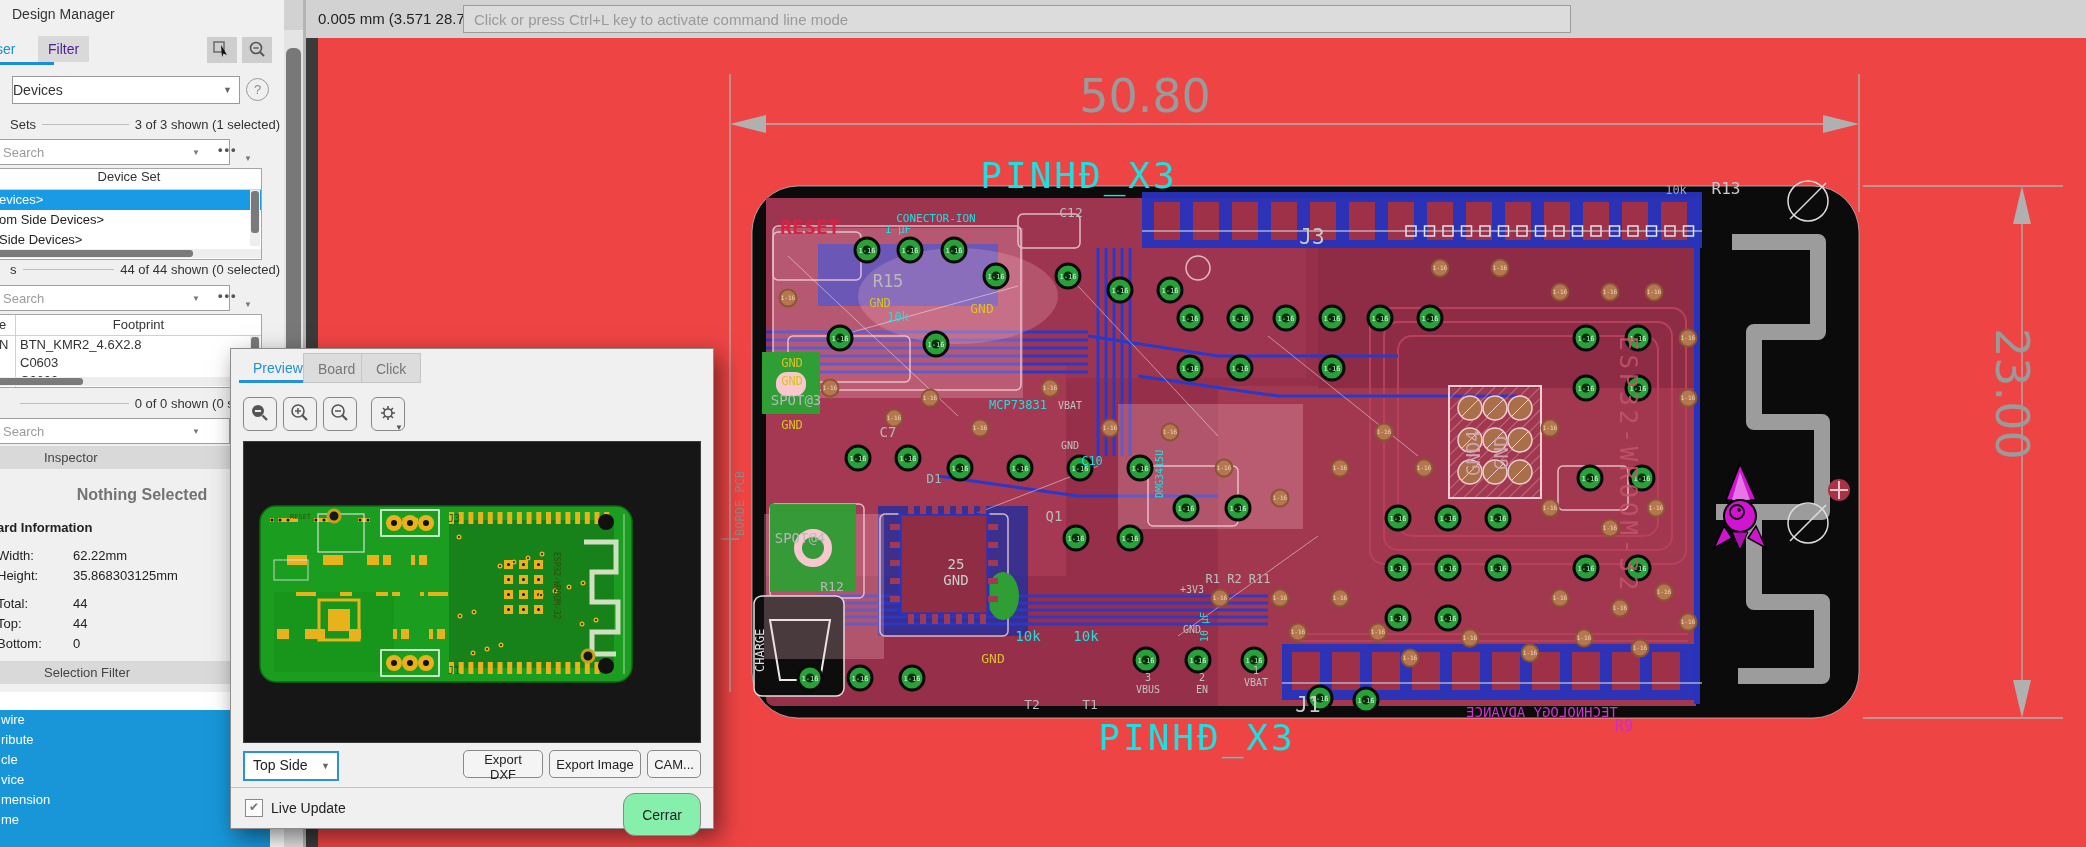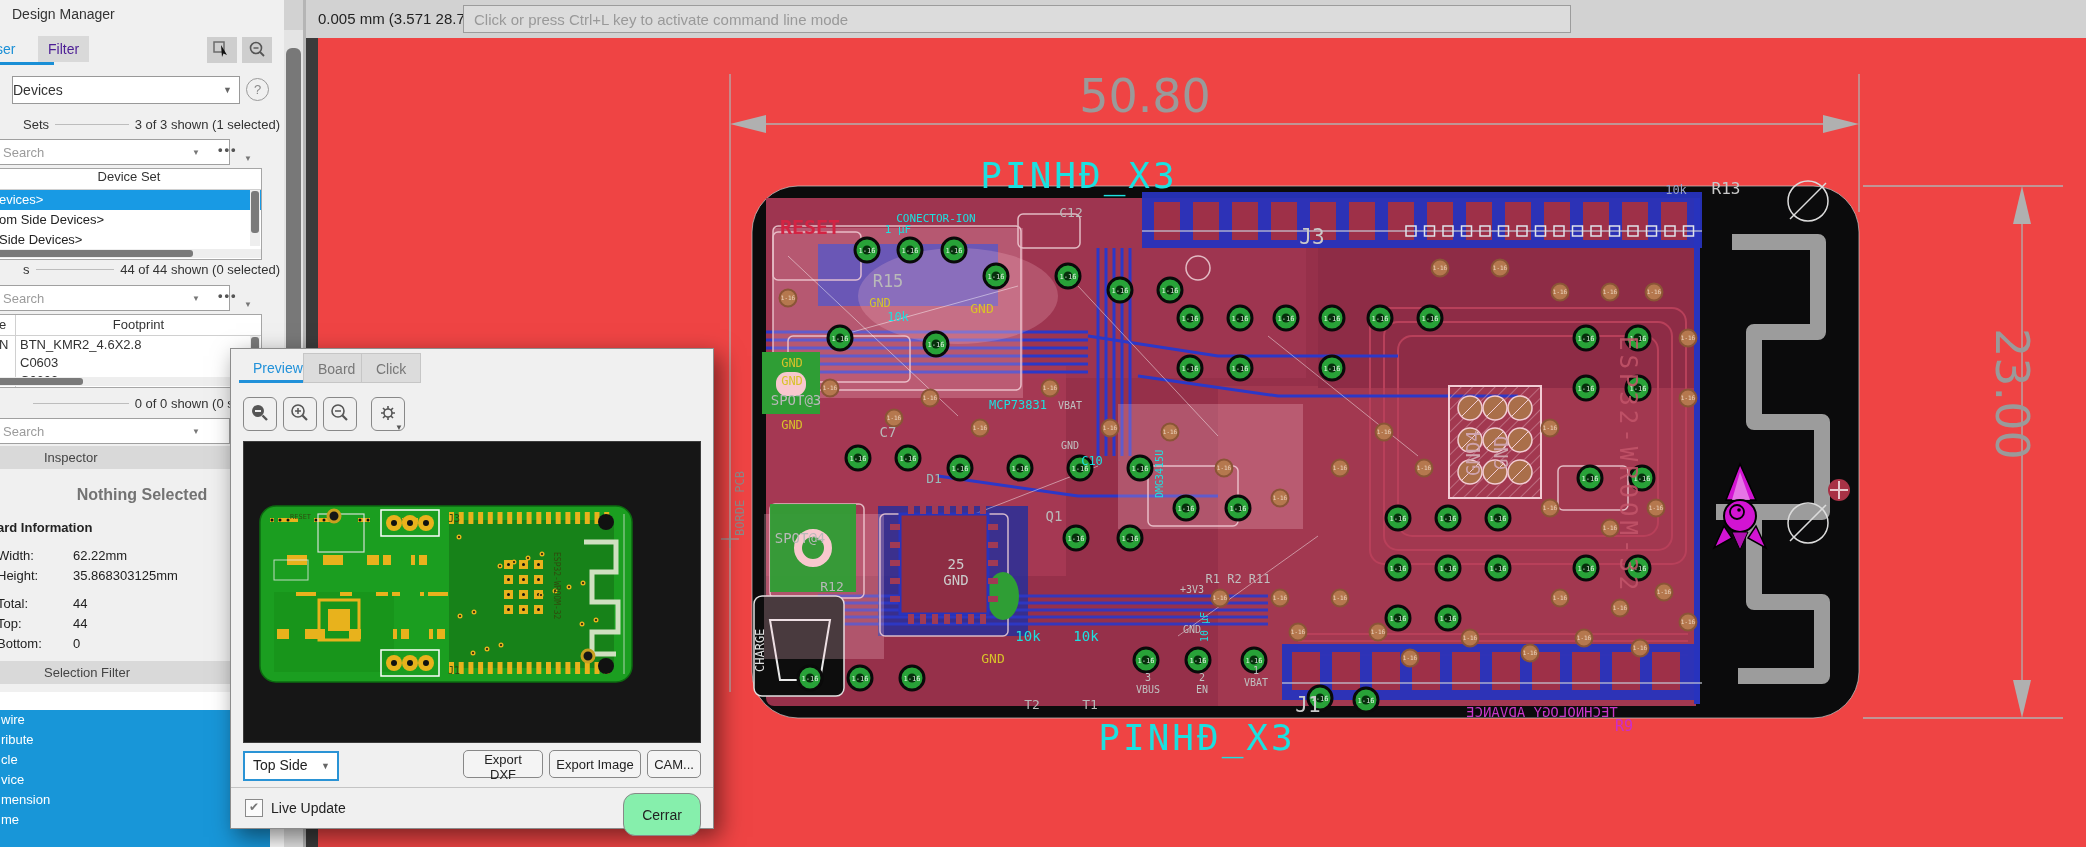--- a/index.html
+++ b/index.html
@@ -10,21 +10,21 @@
   .panel-title{position:absolute;left:12px;top:6px;font-size:14px;color:#333;}
   .ptab{position:absolute;top:36px;height:26px;line-height:26px;padding:0 10px;font-size:14px;color:#4c1d95;background:#d9d9d9;cursor:pointer;}
   .ptab.active{background:#f0f0f0;color:#1a8fd6;border-bottom:3px solid #1a8fd6;}
   .tool-btn{position:absolute;top:37px;width:30px;height:26px;background:#cecece;border:none;padding:2px;cursor:pointer;}
   .combo{position:absolute;left:12px;top:76px;width:226px;height:26px;background:#fff;border:1px solid #999;line-height:26px;font-size:14px;cursor:pointer;}
   .combo .caret,.sel-caret{position:absolute;right:7px;top:0;font-size:9px;color:#666;line-height:26px;}
   .help-btn{position:absolute;left:246px;top:78px;width:21px;height:21px;border:1px solid #9a9a9a;border-radius:50%;
     text-align:center;line-height:21px;color:#8a8a8a;font-size:13px;background:#f0f0f0;cursor:pointer;}
   .sect{position:absolute;left:0;width:284px;display:flex;align-items:center;font-size:13px;color:#333;}
   .sect .rule{flex:1;border-top:1px solid #bdbdbd;margin:0 6px;}
-  .sect-label{margin-left:23px;white-space:pre;}
+  .sect-label{margin-left:10px;white-space:pre;}
   .sect-count{margin-right:4px;white-space:pre;}
   .search-row{position:absolute;left:-4px;width:288px;height:26px;}
   .search-row input{position:absolute;left:0;top:0;width:208px;height:24px;border:1px solid #a0a0a0;background:#fff;
     padding:0 18px 0 6px;font-size:13px;font-family:"Liberation Sans",sans-serif;color:#333;}
   .search-row input::placeholder{color:#9b9b9b;}
   .search-row .sr-caret{position:absolute;left:196px;top:9px;font-size:8px;color:#777;}
   .search-row .menu-dots{position:absolute;left:222px;top:3px;font-size:13px;letter-spacing:2px;color:#555;font-weight:bold;cursor:pointer;}
   .search-row .menu-caret{position:absolute;left:248px;top:15px;font-size:8px;color:#777;}
   .listbox{position:absolute;left:-4px;width:264px;background:#fff;border:1px solid #a6a6a6;overflow:hidden;}
   .lb-header{position:relative;height:20px;text-align:center;font-size:13px;color:#333;border-bottom:1px solid #d0d0d0;}

